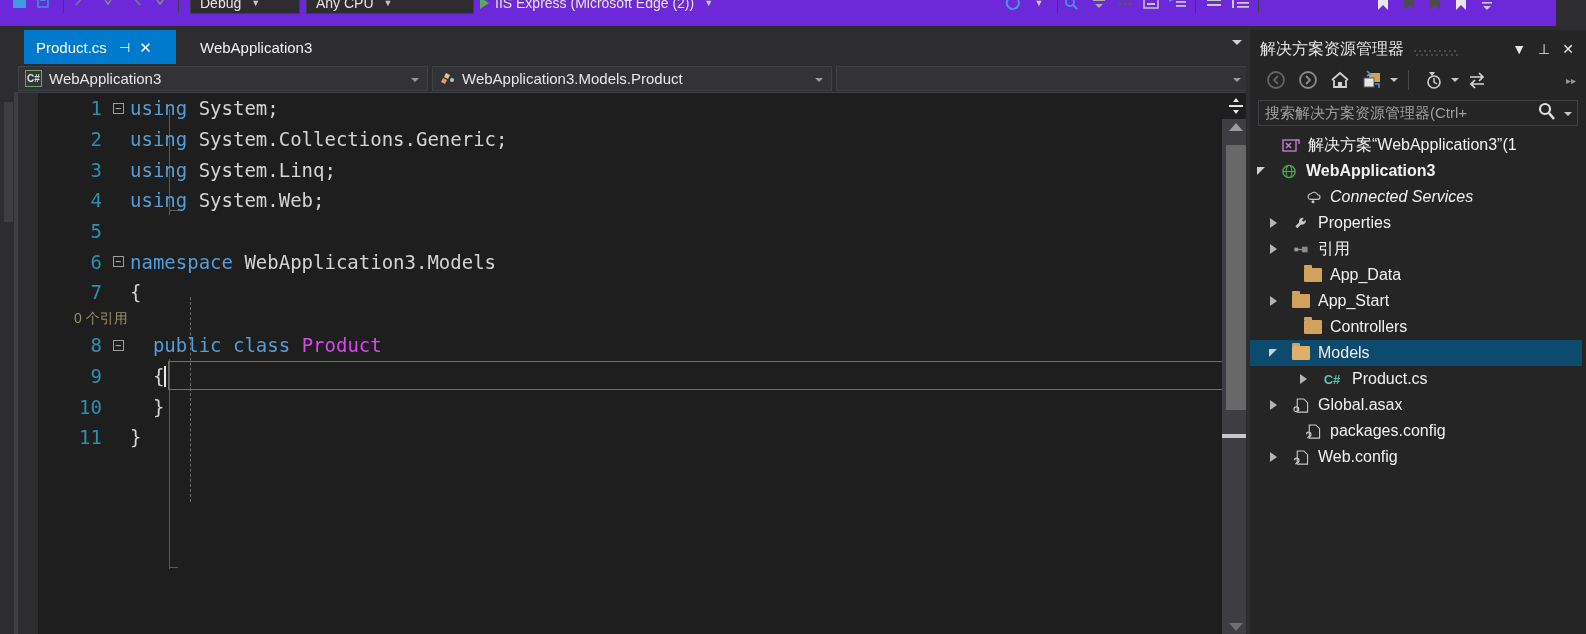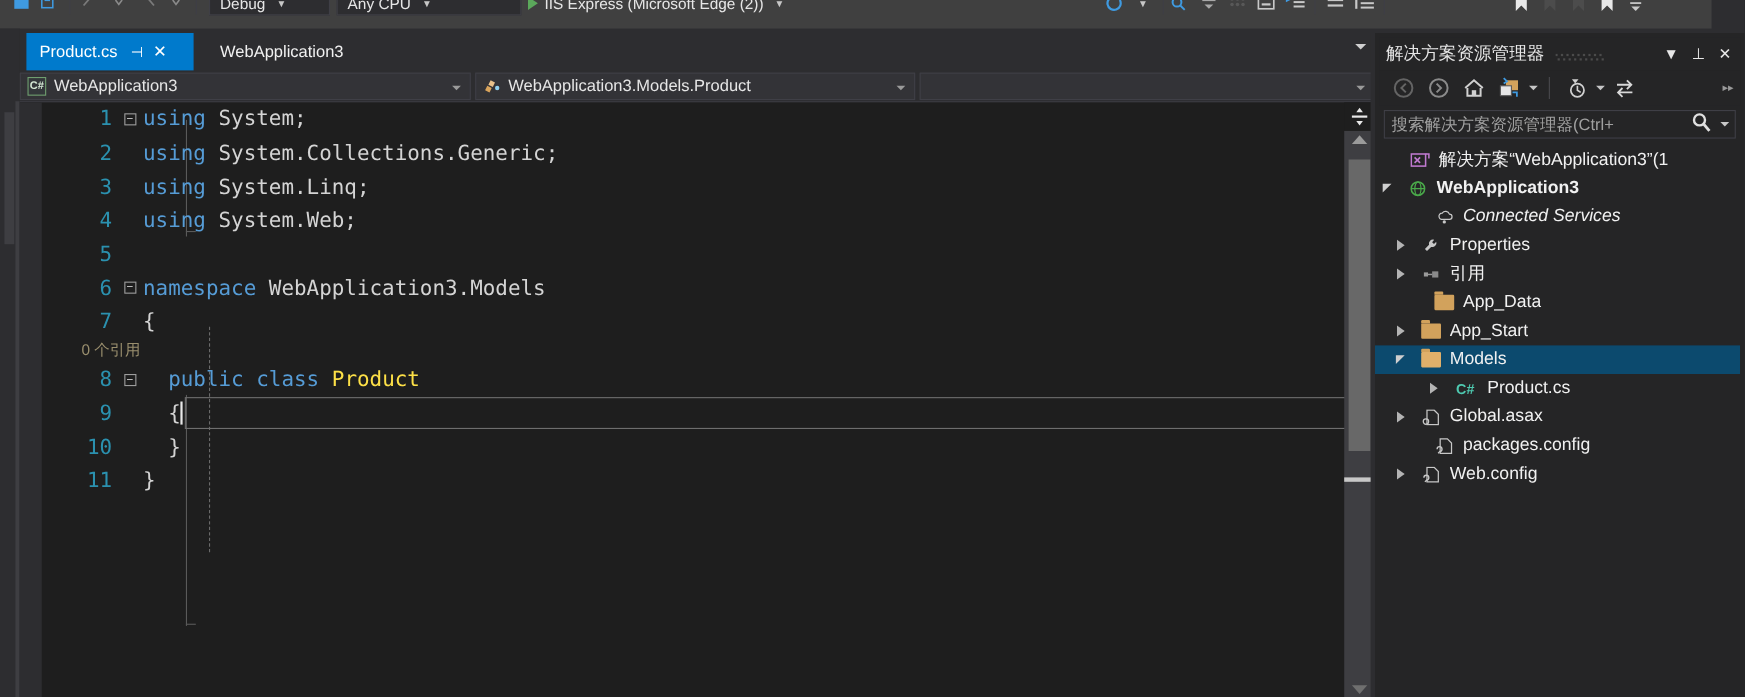--- a/index.html
+++ b/index.html
@@ -7,21 +7,21 @@
     width: 1586px; height: 634px;
     background: #2d2d30;
     font-family: "Liberation Sans", sans-serif;
     overflow: hidden;
   }
   #app { position: relative; width: 1586px; height: 634px; background: #2d2d30; }
 
   
   .toolbar {
     position: absolute; left: 0; top: 0; width: 1556px; height: 26px;
-    background: #404040; overflow: hidden;
+    background: #6d28d9; overflow: hidden;
   }
   .tb-row { position: absolute; left: 0; top: -12px; height: 30px; display: flex; align-items: center; }
   .tb-icon { width: 26px; height: 26px; display: flex; align-items: center; justify-content: center; }
   .tb-sep { width: 1px; height: 20px; background: #3f3f46; margin: 0 5px; }
   .tb-combo {
     height: 22px; border: 1px solid #3f3f46; background: #2d2d30;
     color: #e6e6e6; font-size: 14px; display: flex; align-items: center;
     padding: 0 4px 0 9px; margin-right: 6px;
   }
   .tb-combo .cap { white-space: nowrap; }
@@ -92,21 +92,21 @@
   .fold {
     width: 24px; flex: none; display: flex; align-items: center; justify-content: center;
     color: #a0a0a0; font-size: 11px;
   }
   .fold .boxm {
     width: 11px; height: 11px; border: 1px solid #9d9d9d; color: #c8c8c8;
     font-size: 10px; line-height: 9px; text-align: center; font-family: "DejaVu Sans Mono", monospace;
   }
   .ctext { color: #d4d4d4; }
   .kw { color: #569cd6; }
-  .cls { color: #fde047; }
+  .cls { color: #d946ef; }
   .brace { color: #d4d4d4; }
 
   
   .codelens {
     position: relative; height: 22px; display: flex; align-items: center;
     font-size: 14px; color: #999070; padding-left: 36px;
   }
   .codelens .cl-txt { font-family: "Liberation Sans", sans-serif; color: #9a8f6e; }
 
   
@@ -678,20 +678,27 @@
       <div class="tnode" style="padding-left:16px;">
         <span class="t-exp">
             <span class="arrow-r-hollow"></span>
           </span>
         <span class="t-ico" style="margin-left:10px;">
             <span class="folder"></span>
           </span>
         <span class="t-lab">App_Start</span>
       </div>
 
+      <div class="tnode" style="padding-left:38px;">
+        <span class="t-exp"></span>
+        <span class="t-ico">
+            <span class="folder"></span>
+          </span>
+        <span class="t-lab">Controllers</span>
+      </div>
 
       <div class="tnode sel" style="padding-left:16px;">
         <span class="t-exp">
             <span class="arrow-d"></span>
           </span>
         <span class="t-ico" style="margin-left:10px;">
             <span class="folder open"></span>
           </span>
         <span class="t-lab">Models</span>
       </div>

